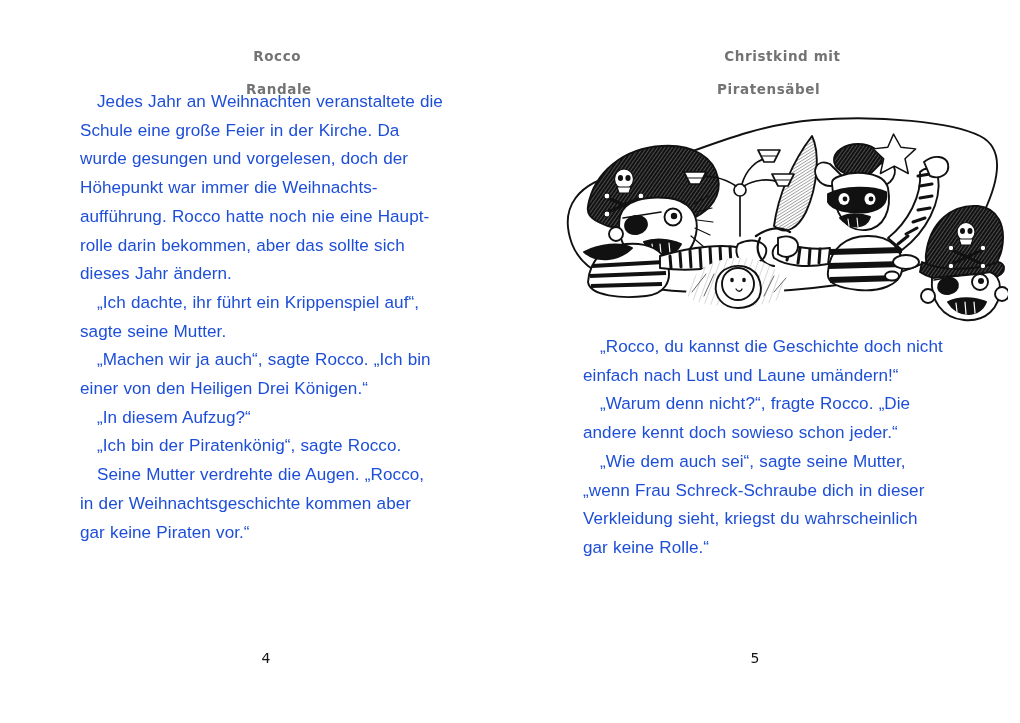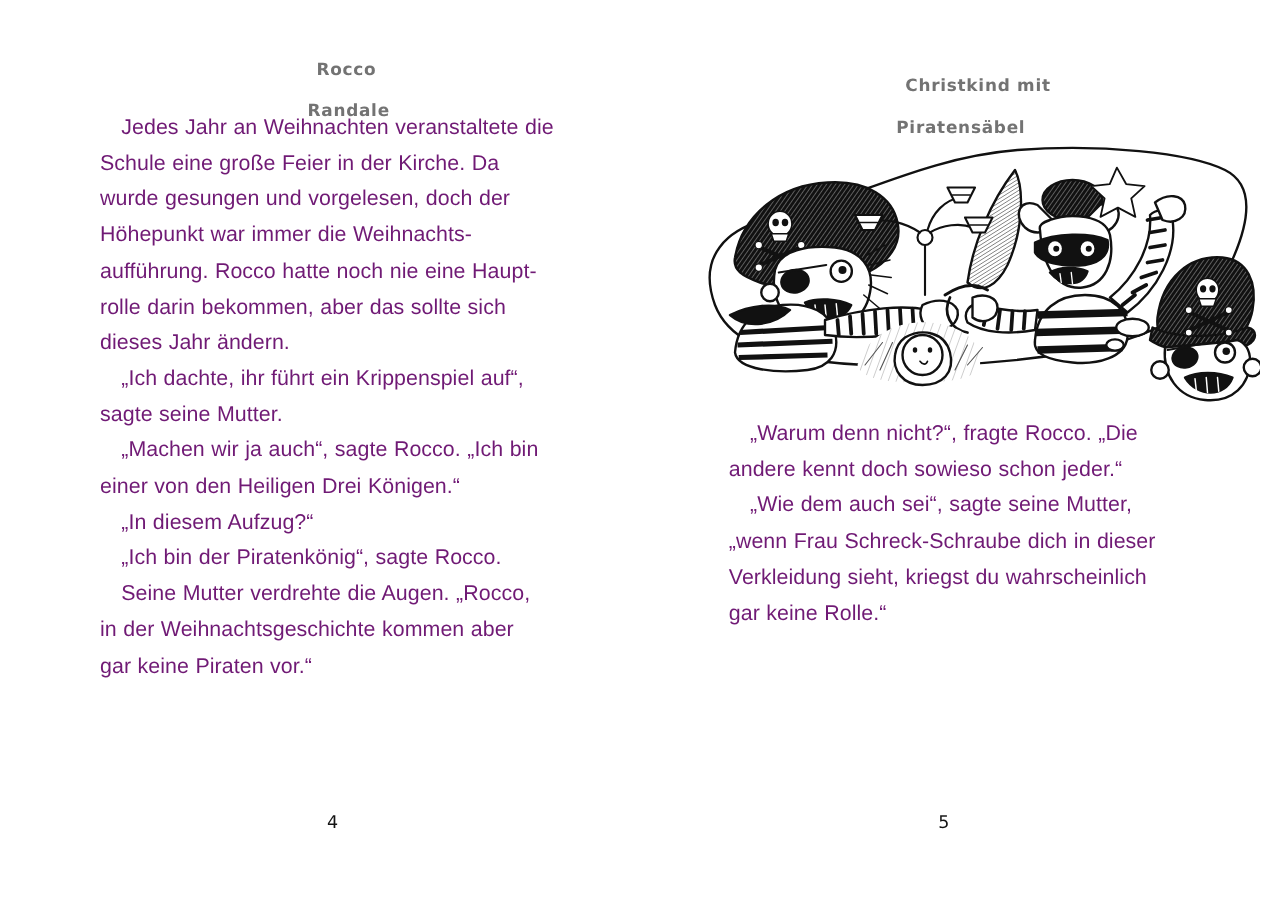--- a/index.html
+++ b/index.html
@@ -28,28 +28,28 @@
     font-family: "DejaVu Sans", sans-serif;
     font-size: 13.5px;
     letter-spacing: 0.6px;
     color: #737373;
     line-height: 1.22;
     white-space: pre;
     font-weight: bold;
   }
   .runhead .l2 { display: block; padding-left: 14px; }
   #runhead-left  { left: 232px; top: 32px; }
-  #runhead-right { left: 703px; top: 45px; }
+  #runhead-right { left: 703px; top: 32px; }
 
   
   .col {
     position: absolute;
     font-size: 17.1px;
     line-height: 28.7px;
-    color: #701a75;
+    color: #1d4ed8;
     letter-spacing: 0.05px;
     word-spacing: 0.4px;
   }
   #col-left  { left: 80px;  top: 88px;  width: 392px; }
   #col-right { left: 583px; top: 333px; width: 392px; }
 
   .col p {
     margin: 0;
     text-indent: 17px;
     white-space: pre-line;
@@ -373,20 +373,22 @@
             <line x1="437" y1="216" x2="438" y2="228"></line>
             <line x1="446" y1="216" x2="447" y2="227"></line>
           </g>
         </g>
 
       </g>
     </svg>
   </div>
 
   <div class="col" id="col-right">
+    <p>„Rocco, du kannst die Geschichte doch nicht
+einfach nach Lust und Laune umändern!“</p>
     <p>„Warum denn nicht?“, fragte Rocco. „Die
 andere kennt doch sowieso schon jeder.“</p>
     <p>„Wie dem auch sei“, sagte seine Mutter,
 „wenn Frau Schreck-Schraube dich in dieser
 Verkleidung sieht, kriegst du wahrscheinlich
 gar keine Rolle.“</p>
   </div>
 
   <div class="folio" id="folio-right">5</div>
 

